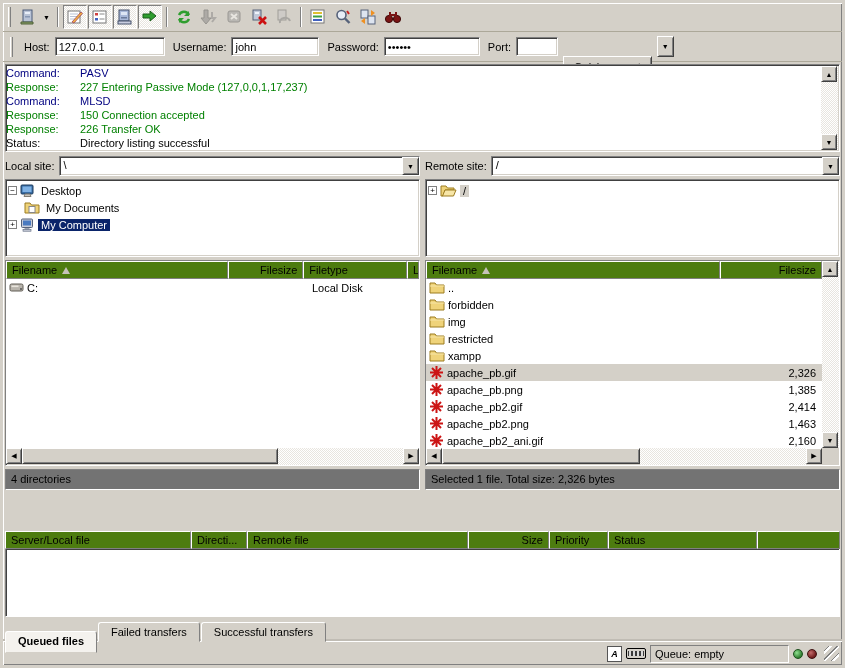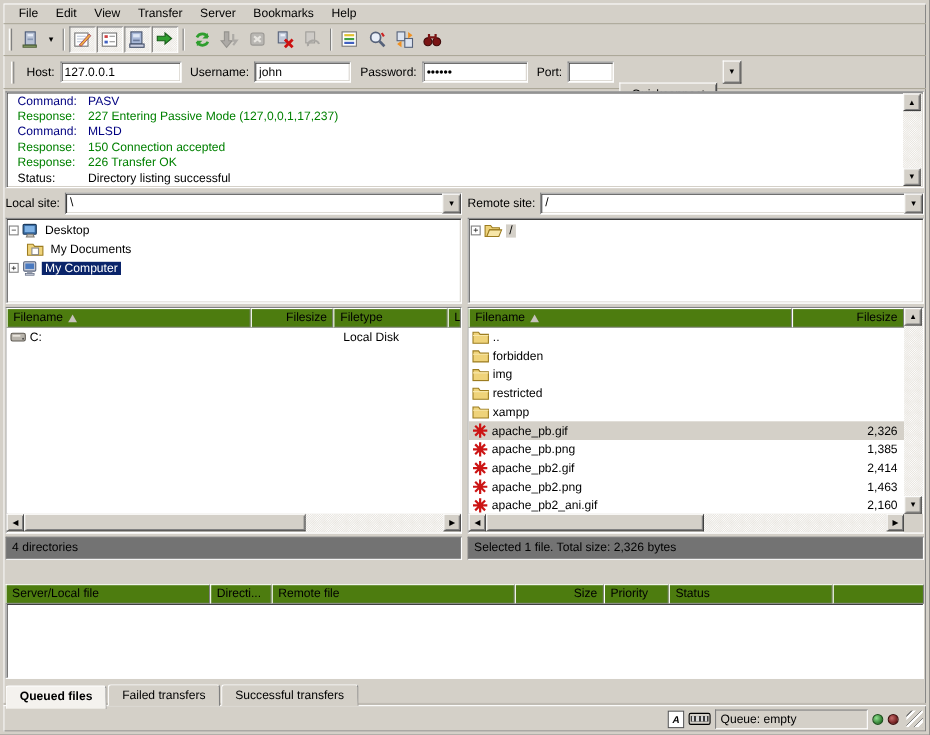--- a/index.html
+++ b/index.html
@@ -55,21 +55,21 @@
   .tfield { height:19px; background:#fff; padding:2px 3px; font-size:11px;
     border:1px solid; border-color:#808080 #ffffff #ffffff #808080;
     box-shadow: inset 1px 1px 0 #404040, inset -1px -1px 0 #d4d0c8;
     font-family:"Liberation Sans","DejaVu Sans",sans-serif; }
   .qc-btn { height:21px; padding:2px 10px; font-size:11px; display:flex; align-items:center;margin-top:40px; }
   .qc-drop { width:17px; height:21px; display:flex; align-items:center; justify-content:center; font-size:7px; }
 
   
   .logwrap { flex:0 0 88px; margin:2px; position:relative; overflow:hidden; padding:1px 0; }
   .logline { display:flex; line-height:14px; white-space:nowrap; }
-  .loglabel { width:74px; flex:0 0 74px; padding-left:10px; }
+  .loglabel { width:74px; flex:0 0 74px; padding-left:0; }
   .kind-command { color:#000080; }
   .kind-response { color:#008000; }
   .kind-status { color:#000; }
   .vscroll { position:absolute; top:1px; right:1px; bottom:1px; width:17px; display:flex;
     flex-direction:column; justify-content:space-between; }
   .track-bg { background-color:#e8e5df;
     background-image:linear-gradient(45deg,#fff 25%,transparent 25% 75%,#fff 75%),
                      linear-gradient(45deg,#fff 25%,transparent 25% 75%,#fff 75%);
     background-size:2px 2px; background-position:0 0,1px 1px; }
   .sbtn { width:16px; height:16px; flex:0 0 16px; display:flex; align-items:center; justify-content:center;
@@ -119,21 +119,21 @@
 
   
   .queuectl { flex:0 0 86px; height:86px; margin:0 2px; display:flex; flex-direction:column; background:#fff; }
   .qbody { flex:1; background:#fff; border:1px solid; border-color:#808080 #ffffff #ffffff #808080;
     box-shadow: inset 1px 1px 0 #404040; border-top:none; }
 
   
   .tabsrow { flex:0 0 24px; height:24px; display:flex; align-items:flex-end; padding:2px 2px 0; gap:1px; }
   .tab { padding:3px 12px 3px; background:#d4d0c8; border:1px solid; border-color:#ffffff #808080 #d4d0c8 #ffffff;
     border-radius:3px 3px 0 0; position:relative; top:1px; }
-  .tab.active { background:#f4f2ee; font-weight:bold; top:4px; padding-bottom:5px; z-index:2; }
+  .tab.active { background:#f4f2ee; font-weight:bold; top:12px; padding-bottom:5px; z-index:2; }
 
   
   .statusbar { flex:0 0 24px; height:24px; border-top:1px solid #fff; box-shadow:0 -2px 0 #c0bcb4;
     display:flex; align-items:center; justify-content:flex-end; gap:4px; padding:2px 3px; }
   .sb-doc { width:15px; height:16px; background:#fff; border:1px solid #555; font-size:9px; font-weight:bold;
     font-style:italic; display:flex; align-items:center; justify-content:center; }
   .sb-speed { width:20px; height:11px; background:#3a3a3a; border:1px solid #000; border-radius:2px;
     background-image:repeating-linear-gradient(90deg,#3a3a3a 0 2px,#d8d8d8 2px 4px); background-clip:content-box; padding:2px 1px; }
   .sb-queue { width:139px; height:18px; padding:2px 4px; background:#d4d0c8;
     border:1px solid; border-color:#808080 #ffffff #ffffff #808080; }
@@ -144,29 +144,20 @@
     background:repeating-linear-gradient(135deg, transparent 0 3px, #808080 3px 4px, #ffffff 4px 6px); }
 
   svg { display:block; }
 </style>
 </head>
 <body>
 
 <div class="window">
 
 
-  <div class="menubar">
-    <span class="menu-item">File</span>
-    <span class="menu-item">Edit</span>
-    <span class="menu-item">View</span>
-    <span class="menu-item">Transfer</span>
-    <span class="menu-item">Server</span>
-    <span class="menu-item">Bookmarks</span>
-    <span class="menu-item">Help</span>
-  </div>
 
   <div class="toolbar">
     <div class="tb-grip"></div>
     <div class="tb-btn">
       <svg width="18" height="18" viewBox="0 0 18 18">
         <rect x="5" y="2" width="9" height="12" fill="#b9c3d6" stroke="#4a5a78"></rect>
         <rect x="7" y="4" width="5" height="2" fill="#e8eef8"></rect>
           <rect x="7" y="8" width="5" height="1.5" fill="#8898b4"></rect>
         <path d="M3 14 h12 v2 H3z" fill="#8aa06a" stroke="#4f6038"></path>
       </svg>

